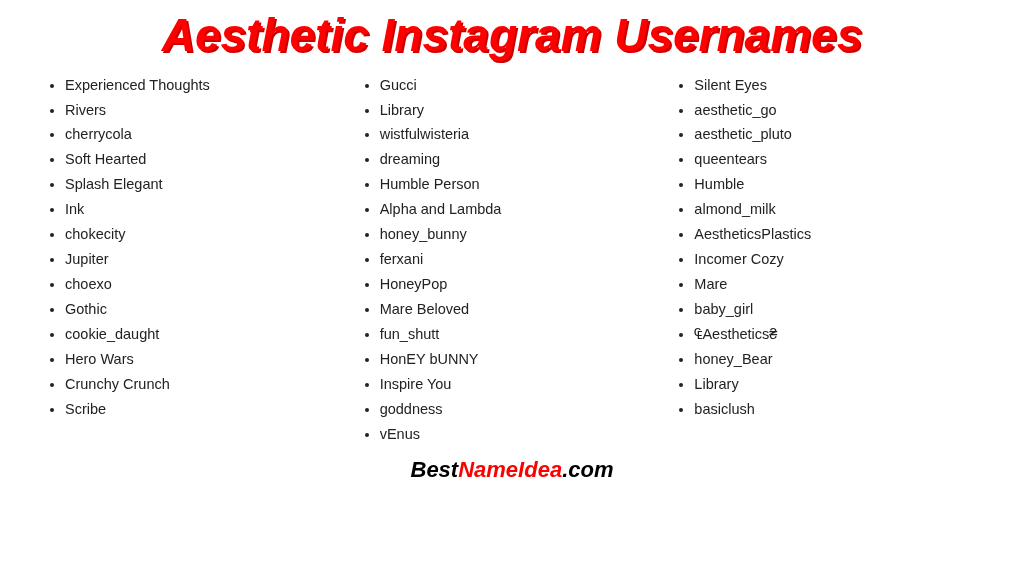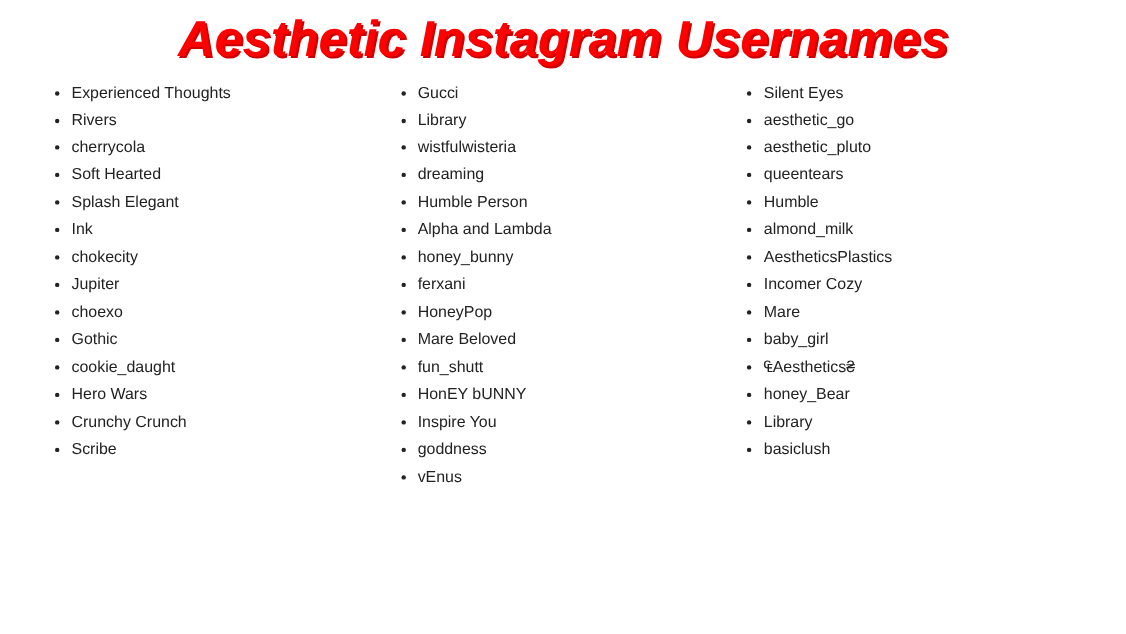--- a/index.html
+++ b/index.html
@@ -130,13 +130,16 @@
           <li>Mare</li>
           <li>baby_girl</li>
           <li>₠Aesthetics₴</li>
           <li>honey_Bear</li>
           <li>Library</li>
           <li>basiclush</li>
         </ul>
     </div>
   </div>
 
+  <div class="footer">
+    <span class="footer-best">Best</span><span class="footer-name">NameIdea</span><span class="footer-idea">.com</span>
+  </div>
 </div>
 
 </body></html>

